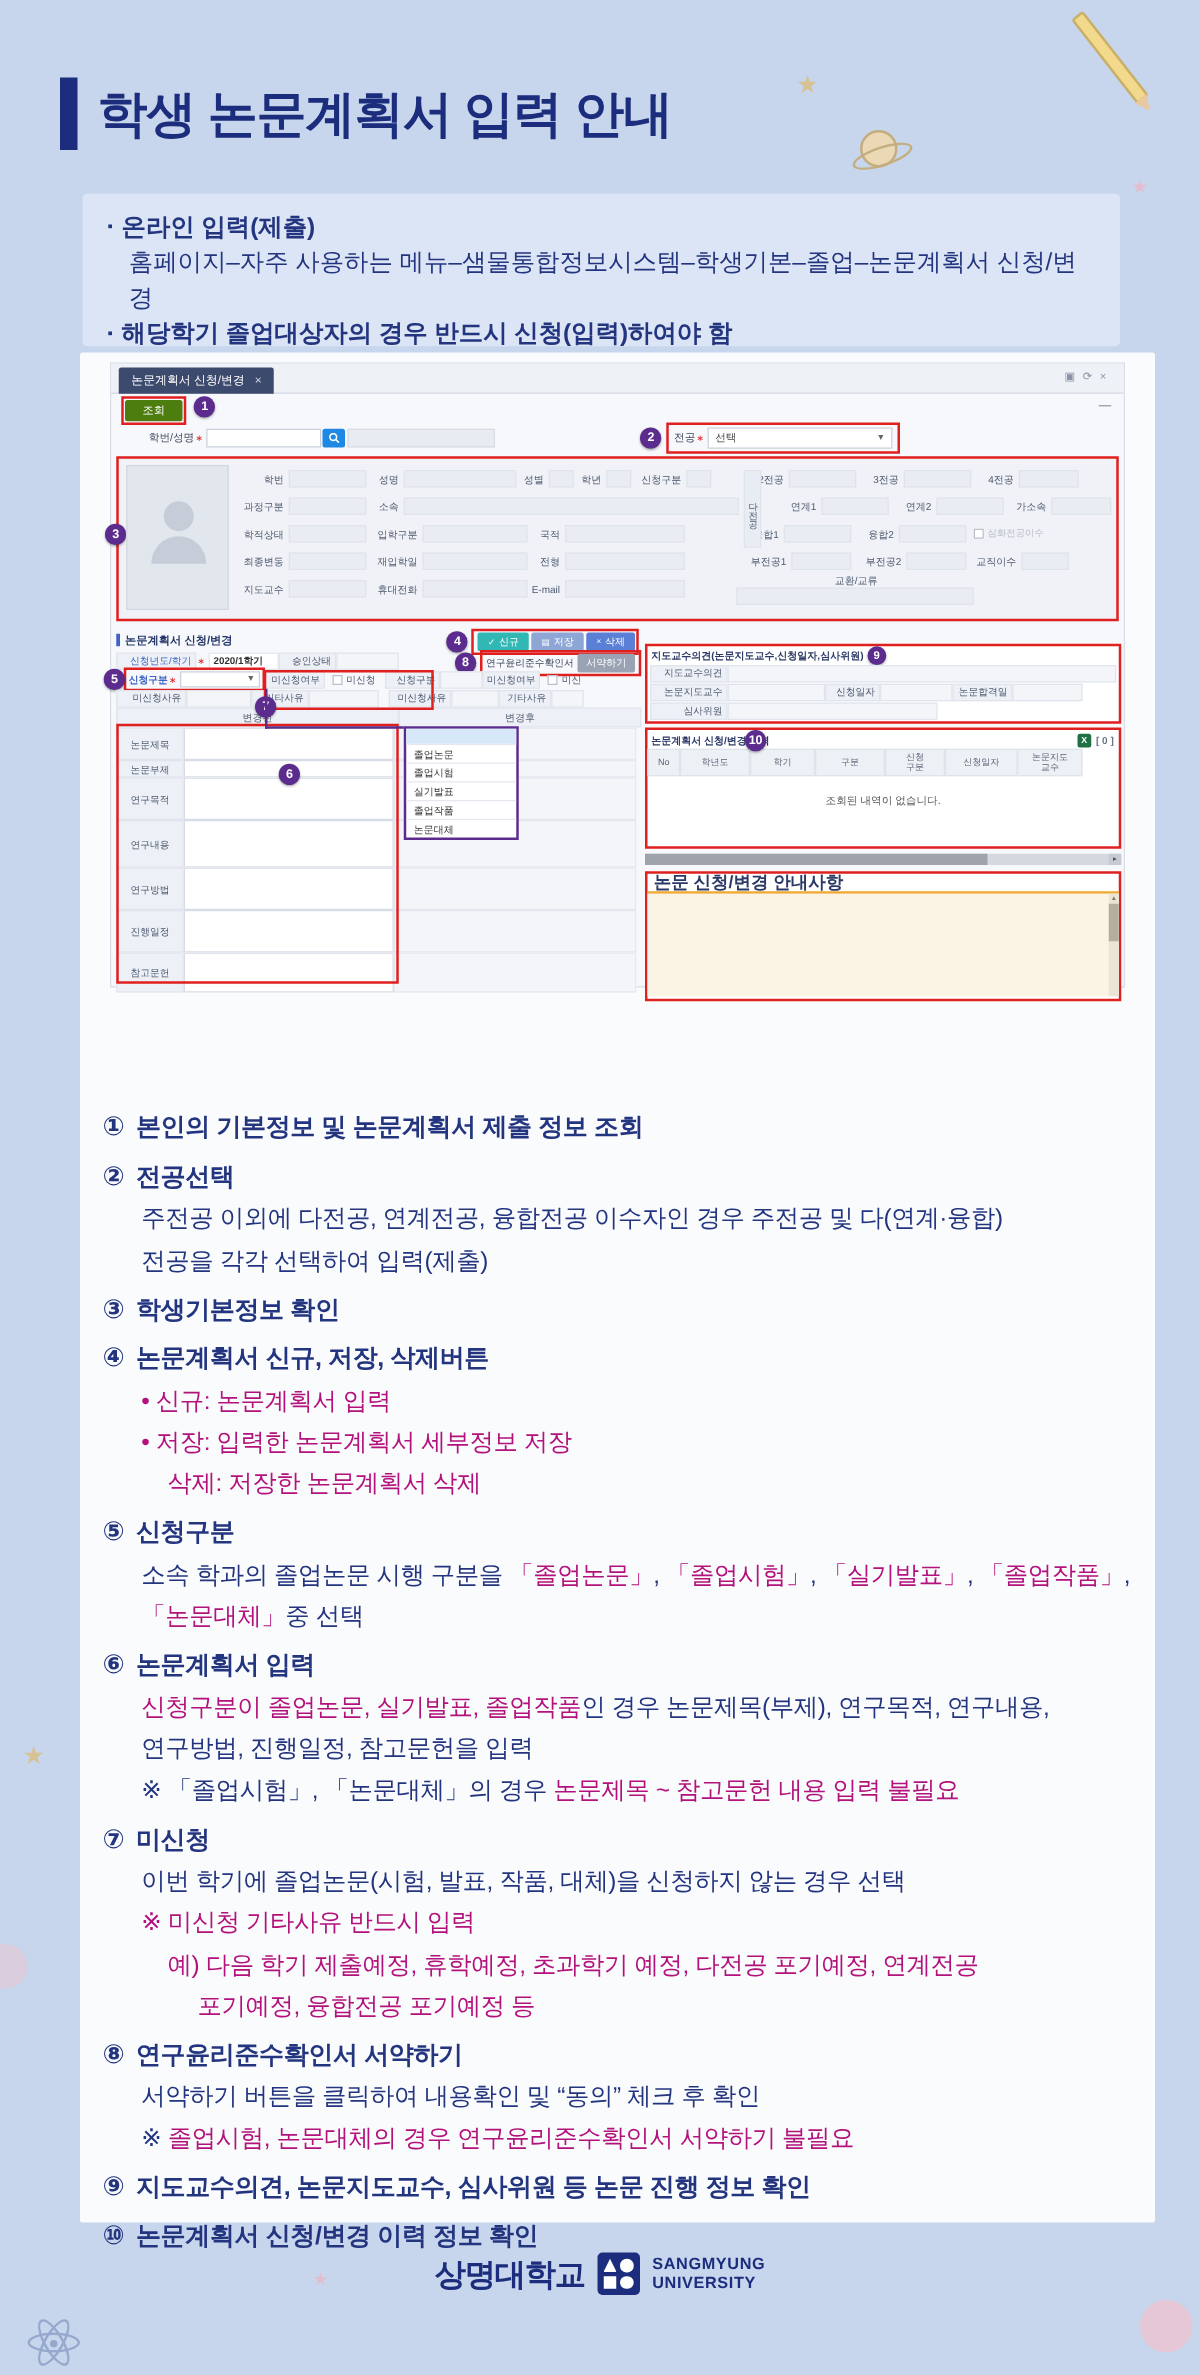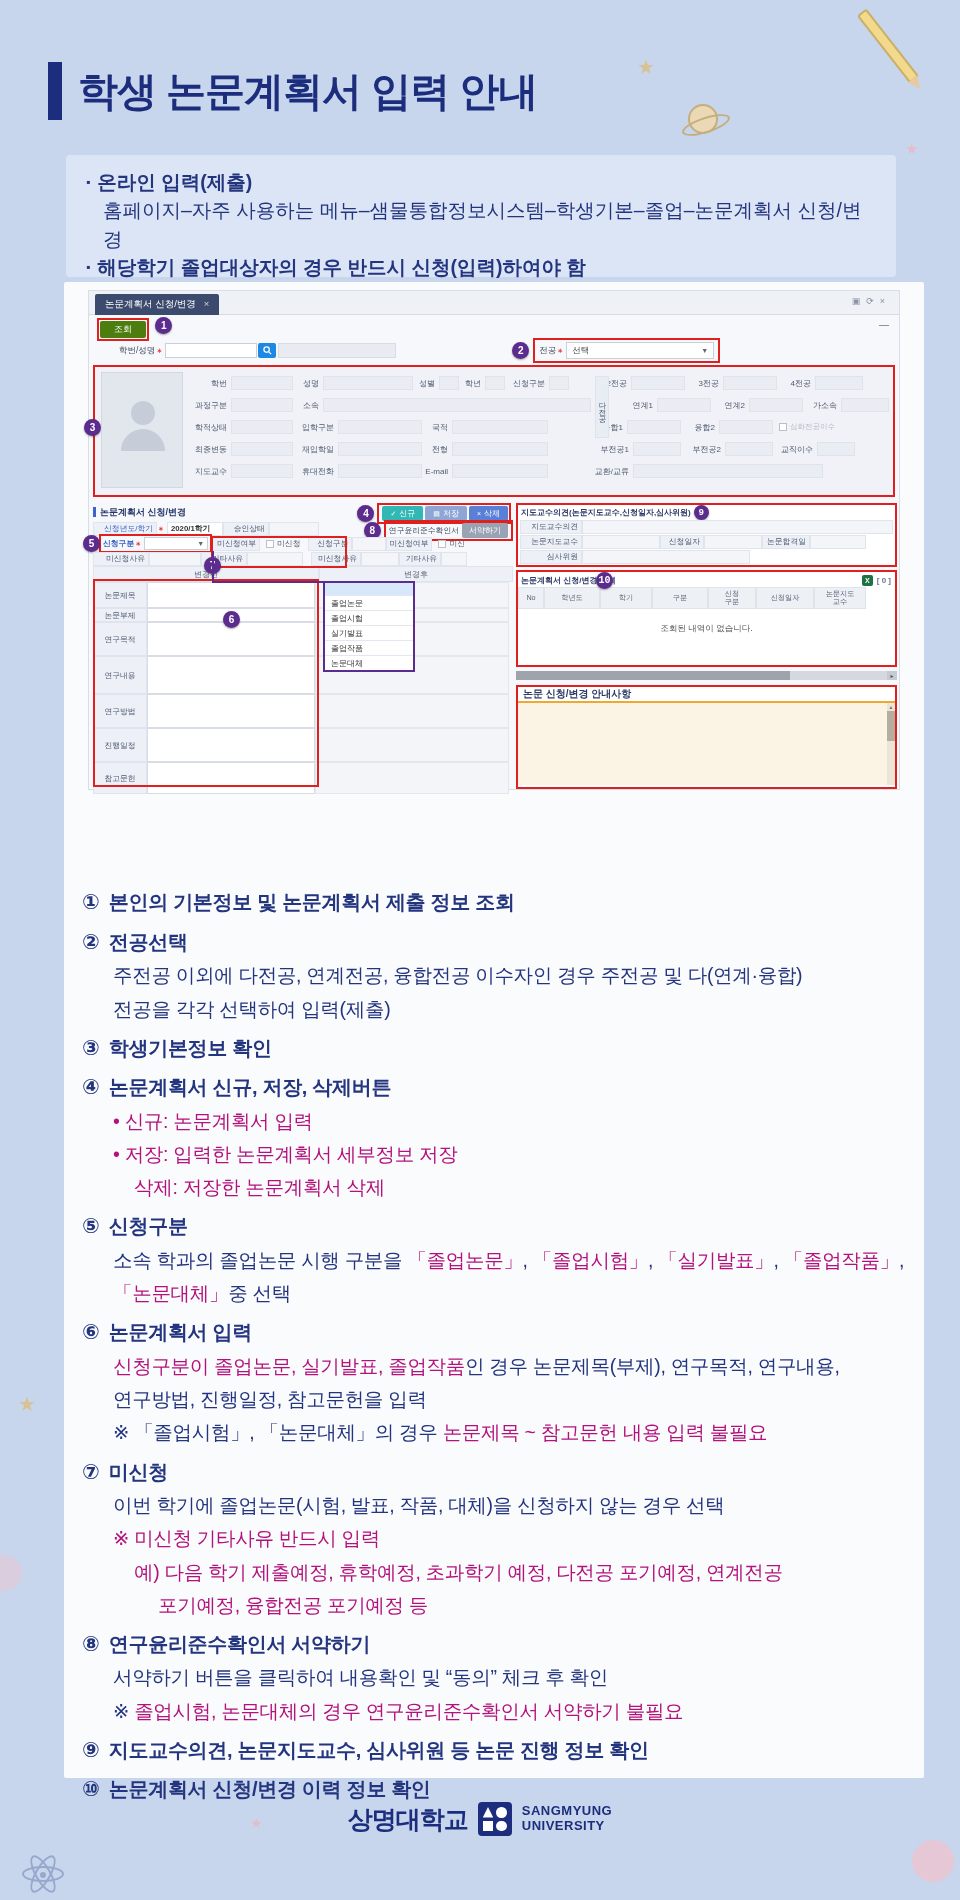--- a/index.html
+++ b/index.html
@@ -106,40 +106,40 @@
   .after-in{width:194px;background:#f3f5f9;border:1px solid #e3e7ee;flex:none;}
   .tall-outline{position:absolute;left:0;top:76px;width:226px;height:208px;border:2px solid var(--red);pointer-events:none;}
   .badge-6{position:absolute;left:130px;top:108px;}
   .popup{position:absolute;left:230px;top:78px;width:92px;border:2px solid var(--purple);background:#fff;z-index:5;}
   .popup-first{height:12px;background:#d8e8fb;}
   .popup-item{height:15px;display:flex;align-items:center;padding-left:6px;font-size:8px;color:#333;border-top:1px solid #e4e7ee;}
   .conn-v{position:absolute;left:119px;top:48px;width:2px;height:32px;background:var(--purple);}
   .conn-h{position:absolute;left:119px;top:78px;width:113px;height:2px;background:var(--purple);}
 
   
-  .right-pane{position:absolute;left:427px;top:212px;width:381px;height:286px;font-size:7.8px;}
+  .right-pane{position:absolute;left:427px;top:224px;width:381px;height:286px;font-size:7.8px;}
   .panel9{position:absolute;left:0;top:0;width:100%;height:64px;border:2px solid var(--red);background:#fff;}
   .p9-head{height:14px;display:flex;align-items:center;padding-left:3px;font-weight:700;color:#2b3a66;font-size:8px;}
   .p9-head .badge{margin-left:3px;width:15px;height:15px;font-size:9px;}
   .prow{display:flex;align-items:center;height:15px;padding:0 2px;}
   .panel10{position:absolute;left:0;top:67px;width:100%;height:97px;border:2px solid var(--red);background:#fff;}
   .p10-head{height:15px;display:flex;align-items:center;padding:1px 4px 0 3px;font-weight:700;color:#2b3a66;font-size:8px;position:relative;}
-  .badge-10{position:absolute;left:78px;top:0px;font-family:Liberation Mono, monospace;}
+  .badge-10{position:absolute;left:78px;top:0px;}
   .p10-right{margin-left:auto;display:flex;align-items:center;color:#6a7388;font-size:8px;}
   .xls{width:11px;height:11px;background:#1f7145;border-radius:2px;color:#fff;font-size:7px;font-weight:700;display:flex;align-items:center;justify-content:center;margin-right:4px;}
   .hist-cols{display:flex;height:22px;}
   .hcol{background:#edf0f5;border:1px solid #dfe3ea;display:inline-flex;align-items:center;justify-content:center;text-align:center;color:#5a6578;font-size:7.2px;white-space:pre-line;line-height:1.1;flex:none;}
   .hcol:nth-child(1){width:26px}.hcol:nth-child(2){width:56px}.hcol:nth-child(3){width:52px}.hcol:nth-child(4){width:56px}
   .hcol:nth-child(5){width:48px}.hcol:nth-child(6){width:58px}.hcol:nth-child(7){width:52px}.hcol:nth-child(8){flex:1}
   .hist-empty{text-align:center;color:#555;font-size:8.5px;padding-top:14px;}
   .hscroll{position:absolute;left:0;top:168px;width:100%;height:9px;background:#d5d8de;display:flex;}
   .hthumb{width:72%;height:100%;background:#9ea3ac;}
   .harrow{margin-left:auto;width:10px;height:100%;background:#c6cad2;color:#555;font-size:6px;display:flex;align-items:center;justify-content:center;}
   .notice{position:absolute;left:0;top:182px;width:100%;height:104px;border:2px solid var(--red);background:#fff;}
-  .notice-head{height:16px;display:flex;align-items:center;padding-left:5px;font-weight:700;color:#2b3a66;font-size:10px;border-bottom:2px solid #f0a830;}
+  .notice-head{height:16px;display:flex;align-items:center;padding-left:5px;font-weight:700;color:#2b3a66;font-size:14px;border-bottom:2px solid #f0a830;}
   .notice-body{position:relative;height:82px;background:#fbf3e3;}
   .vscroll{position:absolute;right:0;top:0;width:8px;height:100%;background:#ece5d6;}
   .vthumb{position:absolute;right:0;top:8px;width:8px;height:30px;background:#b5ae9e;}
   .varrow{position:absolute;right:0;top:0;width:8px;height:8px;font-size:5px;color:#777;text-align:center;line-height:8px;}
 
   
   .instructions{position:absolute;left:18px;top:602px;width:824px;}
   .instr-item{margin-bottom:4px;}
   .ititle{display:flex;align-items:baseline;line-height:1.7;}
   .inum{font-size:21px;font-weight:700;color:var(--body);margin-right:9px;flex:none;}
@@ -300,21 +300,21 @@
               <span class="sin w38"></span>
           </div>
         </div>
         <div class="srow">
           <span class="slb w40">지도교수</span>
             <span class="sin w62"></span>
           <span class="slb w45">휴대전화</span>
             <span class="sin w84"></span>
           <span class="slb w30">E-mail</span>
             <span class="sin w96"></span>
-          <div class="rgrp" style="margin-left:41px;">
+          <div class="rgrp" style="margin-left:41px;flex-direction:column;">
             <span class="slb w44">교환/교류</span>
               <span class="sin w190"></span>
           </div>
         </div>
       </div>
     </div>
 
     <div class="left-pane">
       <div class="sec-head">
         <span class="sec-bar"></span>

